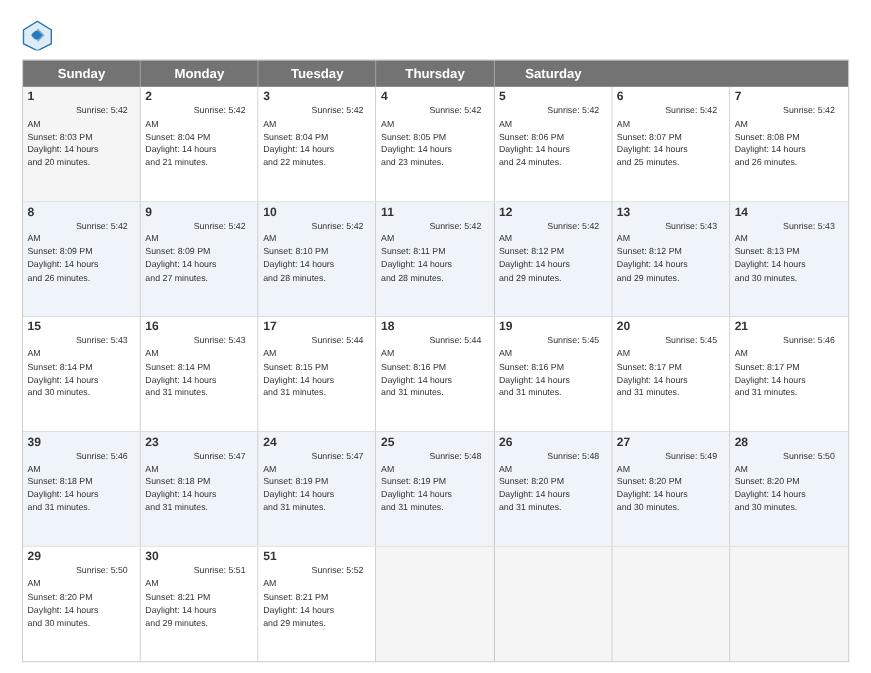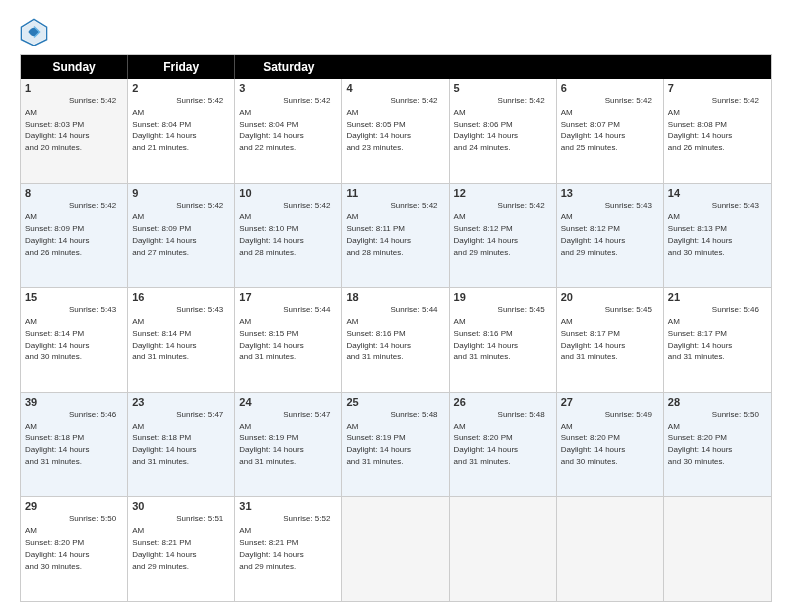--- a/index.html
+++ b/index.html
@@ -57,21 +57,21 @@
     .calendar {
       flex: 1;
       display: flex;
       flex-direction: column;
       border: 1px solid #ccc;
       margin-top: 4px;
     }
     .cal-header {
       display: grid;
       grid-template-columns: repeat(7, 1fr);
-      background: #000000;
+      background: #737373;
     }
     .cal-header-cell {
       color: white;
       font-weight: bold;
       font-size: 12px;
       text-align: center;
       padding: 5px 2px;
       border-right: 1px solid rgba(255,255,255,0.3);
     }
     .cal-header-cell:last-child { border-right: none; }
@@ -131,21 +131,23 @@
     </div>
     <div class="title-section">
       <div class="main-title"></div>
       <div class="subtitle"></div>
     </div>
   </div>
 
   <div class="calendar">
     <div class="cal-header">
     <div class="cal-header-cell">Sunday</div>
-        <div class="cal-header-cell">Friday</div>
+        <div class="cal-header-cell">Monday</div>
+        <div class="cal-header-cell">Tuesday</div>
+        <div class="cal-header-cell">Thursday</div>
         <div class="cal-header-cell">Saturday</div>
       </div>
     <div class="cal-body">
     <div class="cal-row">
           <div class="cal-cell empty"><span class="day-num">1</span><span class="cell-text" style="white-space: pre-line;">Sunrise: 5:42 AM
 Sunset: 8:03 PM
 Daylight: 14 hours
 and 20 minutes.</span></div>
           <div class="cal-cell"><span class="day-num">2</span><span class="cell-text" style="white-space: pre-line;">Sunrise: 5:42 AM
 Sunset: 8:04 PM
@@ -264,21 +266,21 @@
         </div>
         <div class="cal-row">
           <div class="cal-cell"><span class="day-num">29</span><span class="cell-text" style="white-space: pre-line;">Sunrise: 5:50 AM
 Sunset: 8:20 PM
 Daylight: 14 hours
 and 30 minutes.</span></div>
           <div class="cal-cell"><span class="day-num">30</span><span class="cell-text" style="white-space: pre-line;">Sunrise: 5:51 AM
 Sunset: 8:21 PM
 Daylight: 14 hours
 and 29 minutes.</span></div>
-          <div class="cal-cell"><span class="day-num">31</span><span class="cell-text" style="white-space: pre-line; text-align: center;">Sunrise: 5:52 AM
+          <div class="cal-cell"><span class="day-num">51</span><span class="cell-text" style="white-space: pre-line; text-align: center;">Sunrise: 5:52 AM
 Sunset: 8:21 PM
 Daylight: 14 hours
 and 29 minutes.</span></div>
           <div class="cal-cell empty"></div>
           <div class="cal-cell empty"></div>
           <div class="cal-cell empty"></div>
           <div class="cal-cell empty"></div>
         </div>
       </div>
   </div>

